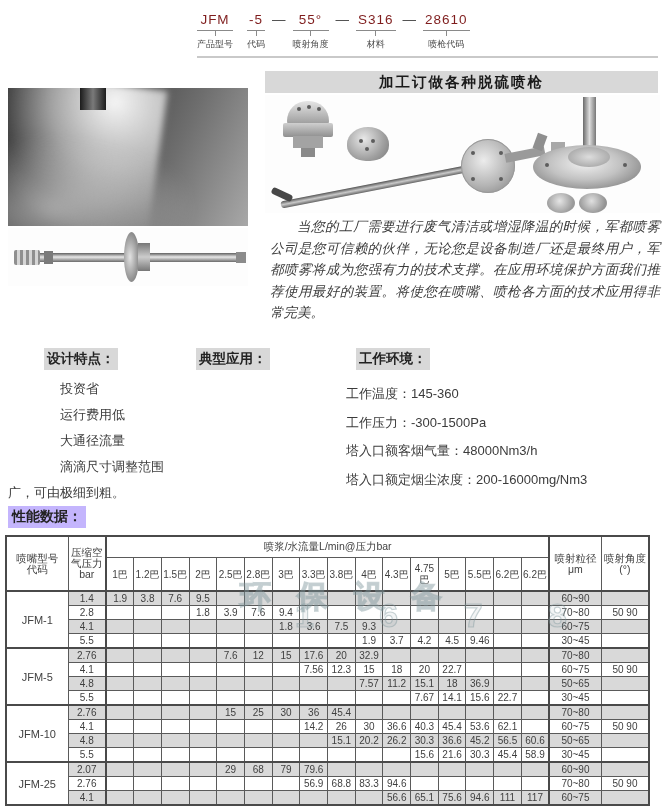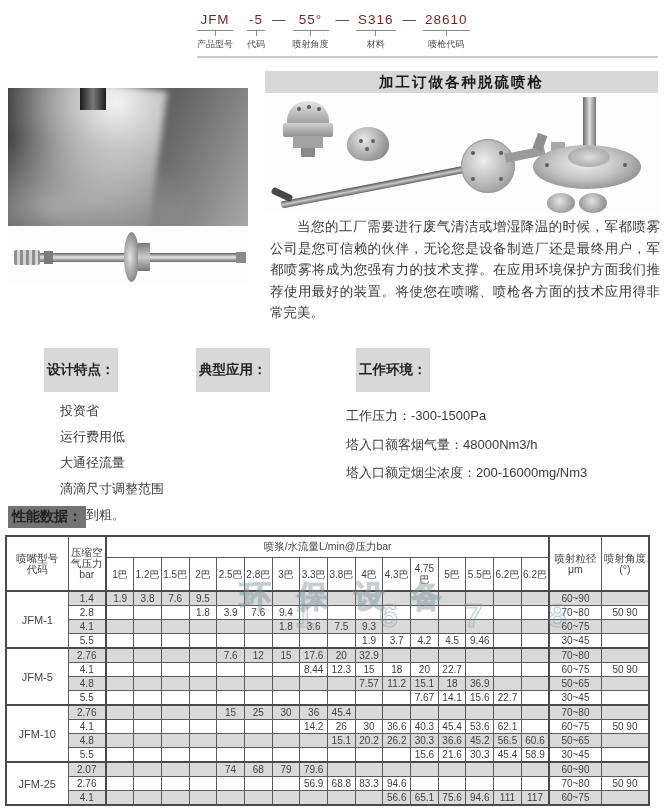--- a/index.html
+++ b/index.html
@@ -60,37 +60,37 @@
   .photo-lance { position:absolute; left:8px; top:228px; width:240px; height:58px; background:#fdfdfd; }
   .lance-rod    { position:absolute; left:8px;   top:25px; width:224px; height:9px; border-radius:2px; background:linear-gradient(180deg,#5f5f5f,#e8e8e8 45%,#6a6a6a); }
   .lance-tip    { position:absolute; left:6px;   top:22px; width:26px; height:15px; border-radius:2px; background:repeating-linear-gradient(90deg,#8f8f8f 0 3px,#d6d6d6 3px 6px); }
   .lance-collar { position:absolute; left:36px;  top:23px; width:9px;  height:13px; background:#7b7b7b; }
   .lance-flange { position:absolute; left:116px; top:4px;  width:15px; height:50px; border-radius:50%; background:radial-gradient(ellipse at 40% 50%, #e2e2e2, #8b8b8b 70%, #5d5d5d); }
   .lance-hub    { position:absolute; left:130px; top:15px; width:12px; height:28px; background:linear-gradient(180deg,#777,#ccc,#777); }
   .lance-end    { position:absolute; left:228px; top:24px; width:10px; height:11px; background:#8b8b8b; }
 
   
   .intro { position:absolute; left:270px; top:216px; width:390px; margin:0;
-    font-size:13.5px; line-height:21.6px; color:#3b3b3b; text-align:justify; text-indent:2em; }
+    font-size:13.5px; line-height:21.6px; color:#3b3b3b; text-align:justify; text-indent:2em;font-style:italic; }
 
   
   .col-design { position:absolute; left:8px;   top:348px; width:176px; }
   .col-app    { position:absolute; left:186px; top:348px; width:149px; }
   .col-env    { position:absolute; left:346px; top:348px; width:312px; }
-  .sec-title { display:inline-block; background:#d8d8d8; font-weight:bold; font-size:13.5px; padding:13px 3px; color:#222; }
+  .sec-title { display:inline-block; background:#d8d8d8; font-weight:bold; font-size:13.5px; padding:2px 3px; color:#222; }
   .col-design .sec-title { margin-left:36px; }
   .col-app .sec-title, .col-env .sec-title { margin-left:10px; }
   .feat-list { margin-top:6px; font-size:13px; line-height:26px; color:#3b3b3b; }
   .feat-list p { margin:0; text-indent:52px; }
   .app-body { margin:8px 0 0 0; font-size:13px; line-height:27px; color:#3b3b3b; text-align:justify; text-indent:2em; }
   .env-list { margin-top:10px; font-size:13px; line-height:28.5px; color:#3b3b3b; }
   .env-list p { margin:0; }
 
   
-  .perf-title { position:absolute; left:8px; top:506px; background:#737373; font-weight:bold; font-size:14px; padding:2px 4px; color:#222; }
+  .perf-title { position:absolute; left:8px; top:506px; background:#c4b5fd; font-weight:bold; font-size:14px; padding:2px 4px; color:#222; }
   .perf-table-wrap { position:absolute; left:5px; top:535px; }
   table { border-collapse:collapse; table-layout:fixed; width:643px; border:2px solid #4a4a4a; }
   th, td { border:1px solid #5a5a5a; padding:0; text-align:center; vertical-align:middle;
     color:#3f3f3f; font-weight:normal; overflow:hidden; }
   thead .row-span th { height:20px; font-size:10.5px; }
   thead .row-sub th  { height:32px; font-size:10px; line-height:11px; }
   th.multiline { white-space:pre-line; font-size:10px; line-height:11px; }
   tbody td { height:13px; font-size:10px; line-height:12px; }
   tbody td.model-cell { font-size:11px; background:#fff; }
   tr.stripe td { background:#d9d9d9; }
@@ -206,20 +206,21 @@
       </div>
   </div>
 
   <div class="col-app">
     <span class="sec-title">典型应用：</span>
   </div>
 
   <div class="col-env">
     <span class="sec-title">工作环境：</span>
     <div class="env-list">
+        <p>工作温度：145-360</p>
         <p>工作压力：-300-1500Pa</p>
         <p>塔入口额客烟气量：48000Nm3/h</p>
         <p>塔入口额定烟尘浓度：200-16000mg/Nm3</p>
       </div>
   </div>
 
   <span class="perf-title">性能数据：</span>
 
   <div class="perf-table-wrap">
     <table>
@@ -387,21 +388,21 @@
           </tr>
           <tr>
             <td>4.1</td>
             <td class="thick-left"></td>
             <td></td>
             <td></td>
             <td></td>
             <td></td>
             <td></td>
             <td></td>
-            <td>8.44</td>
+            <td>7.56</td>
             <td>12.3</td>
             <td>15</td>
             <td>18</td>
             <td>20</td>
             <td>22.7</td>
             <td></td>
             <td></td>
             <td></td>
             <td class="thick-left">60~75</td>
             <td>50 90</td>
@@ -533,21 +534,21 @@
             <td class="thick-left">30~45</td>
             <td></td>
           </tr>
           <tr class="stripe group-start">
             <td class="model-cell" rowspan="3">JFM-25</td>
             <td>2.07</td>
             <td class="thick-left"></td>
             <td></td>
             <td></td>
             <td></td>
-            <td>74</td>
+            <td>29</td>
             <td>68</td>
             <td>79</td>
             <td>79.6</td>
             <td></td>
             <td></td>
             <td></td>
             <td></td>
             <td></td>
             <td></td>
             <td></td>

